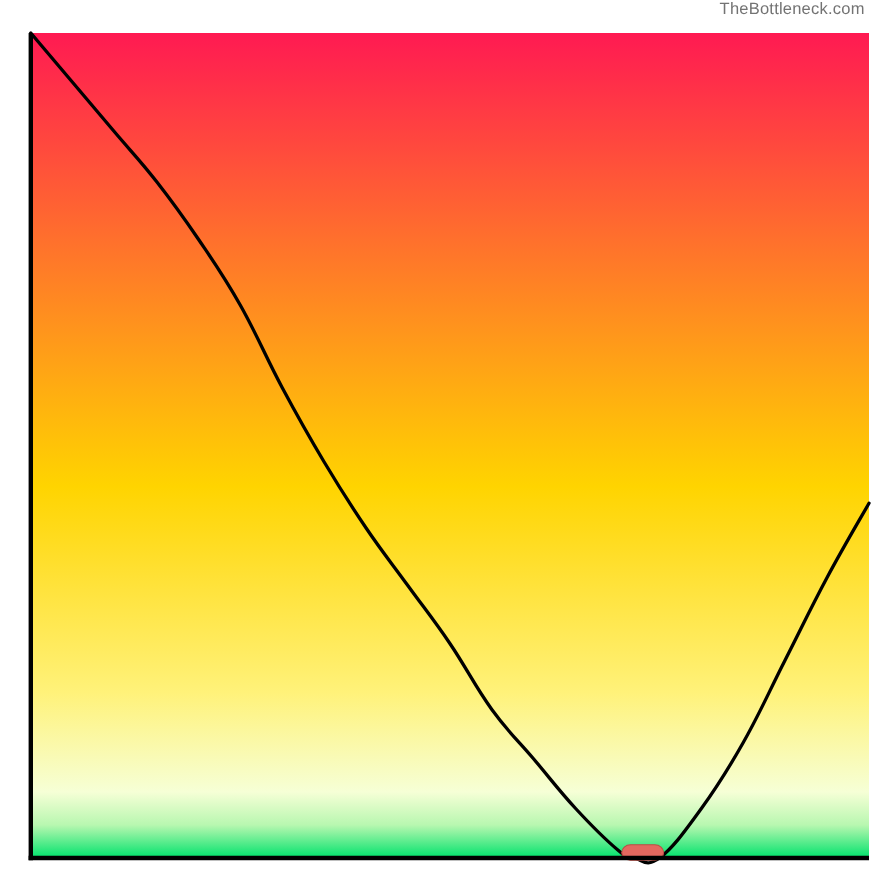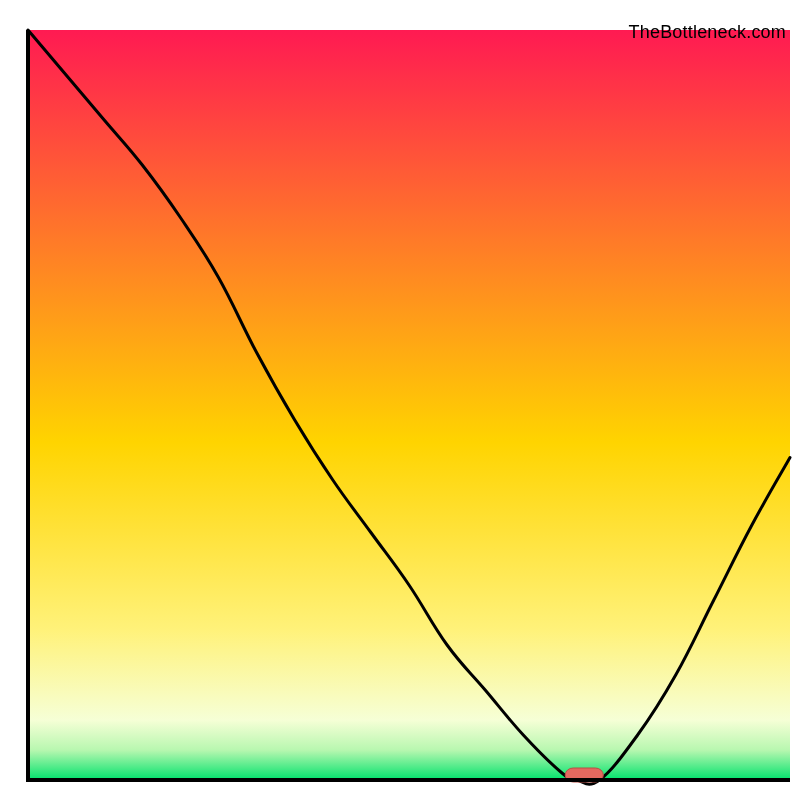--- a/index.html
+++ b/index.html
@@ -8,24 +8,24 @@
     background: #fff;
     font-family: Arial, Helvetica, sans-serif;
   }
   .chart-wrap {
     position: relative;
     width: 800px;
     height: 800px;
   }
   .watermark {
     position: absolute;
-    top: 22px;
+    top: 0;
     right: 14px;
-    color: #000000;
-    font-size: 18px;
+    color: #737373;
+    font-size: 15px;
     letter-spacing: 0.2px;
     font-weight: 400;
     z-index: 4;
   }
   svg.chart {
     position: absolute;
     inset: 0;
     width: 800px;
     height: 800px;
   }

